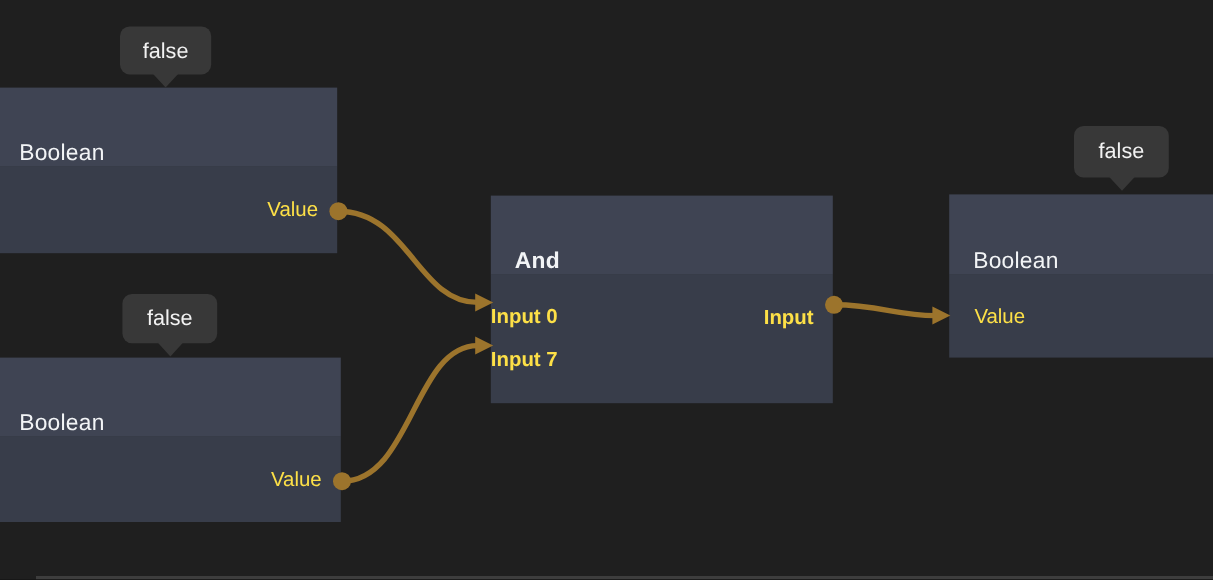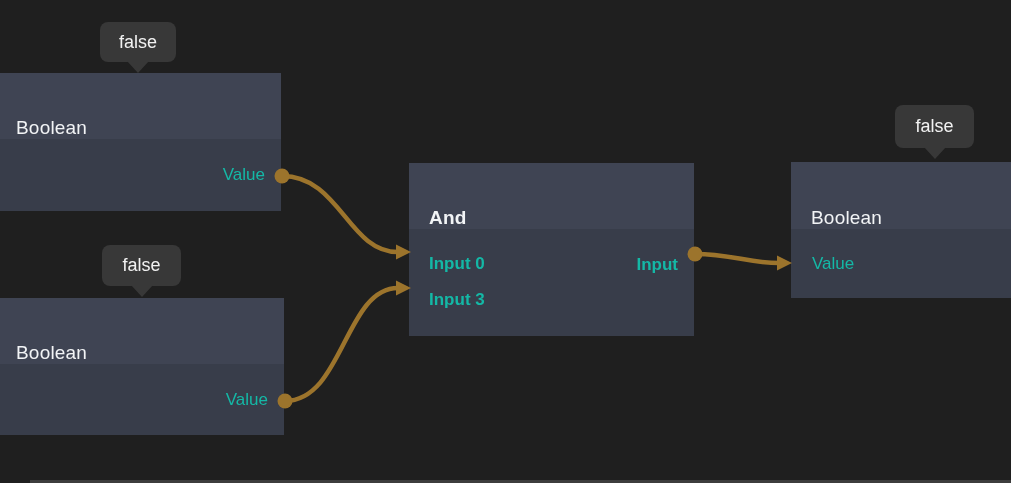--- a/index.html
+++ b/index.html
@@ -11,27 +11,27 @@
   }
   .node { position:absolute; color:#f2f4f6; z-index:1; }
   .node-header {
     background:#3f4453; height:66px;
     display:flex; align-items:flex-end;
     font-size:19px; letter-spacing:0.2px;
   }
   .node-body { background:#383d4a; position:relative; }
   .pad-sm { padding-left:16px; }
   .pad-lg { padding-left:20px; }
-  .port-label { font-size:17px; color:#14b8a6; }
+  .port-label { font-size:17px; color:#fde047; }
   .row-center { height:100%; display:flex; align-items:center; }
   .row-end   { justify-content:flex-end; padding-right:16px; }
   .row-start { justify-content:flex-start; padding-left:21px; }
   .and-row-in {
     position:absolute; left:0; height:36px;
-    display:flex; align-items:center; padding-left:20px;
+    display:flex; align-items:center; 
   }
   .and-row-out {
     position:absolute; right:0; top:18px; height:36px;
     display:flex; align-items:center; padding-right:16px;
   }
   .tooltip {
     position:absolute; z-index:4;
     background:#383838; border-radius:8px;
     color:#f2f2f2; font-size:18px;
     display:flex; align-items:center; justify-content:center;
@@ -95,21 +95,21 @@
 
   <div class="node" style="left:409px; top:163px; width:285px; height:173px;font-weight:bold;">
     <div class="node-header pad-lg">
       <span>And</span>
     </div>
     <div class="node-body" style="height:107px;">
       <div class="and-row-in" style="top:17px;">
         <span class="port-label">Input 0</span>
       </div>
       <div class="and-row-in" style="top:53px;">
-        <span class="port-label">Input 3</span>
+        <span class="port-label">Input 7</span>
       </div>
       <div class="and-row-out">
         <span class="port-label">Input</span>
       </div>
     </div>
   </div>
 
   <div class="node" style="left:791px; top:162px; width:230px; height:136px;">
     <div class="node-header pad-lg" style="height:67px;">
       <span>Boolean</span>

